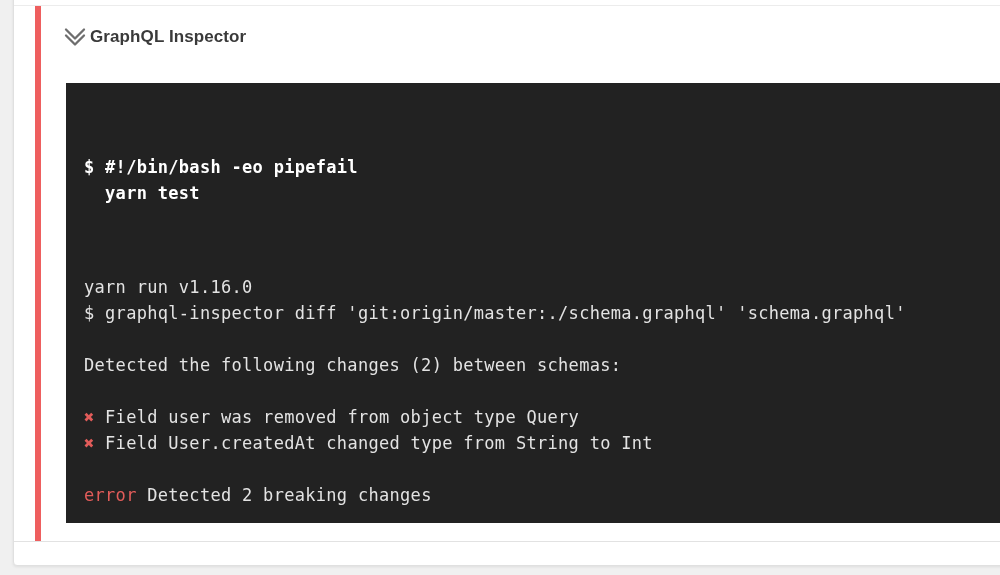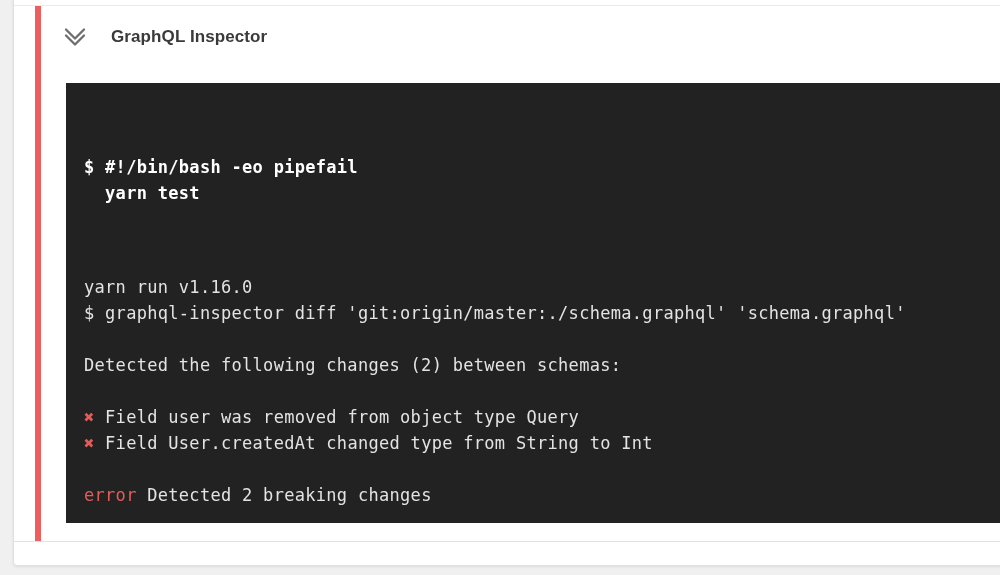--- a/index.html
+++ b/index.html
@@ -25,21 +25,21 @@
     background:#ffffff;
   }
   .stripe {
     position:absolute;
     left:21px; top:0; bottom:0; width:6px;
     background:var(--stripe-color,#ee5e5e);
   }
   .step-header {
     position:absolute;
     left:48px; top:18px;
-    display:flex; align-items:center; gap:23px;
+    display:flex; align-items:center; gap:2px;
     cursor:pointer;
   }
   .chev-icon { width:26px; height:26px; display:block; }
   .step-title {
     font-size:17px; font-weight:bold; color:#3a3a3a;
     line-height:26px; letter-spacing:0.1px;
   }
   .terminal {
     position:absolute;
     left:52px; right:0; top:77px; height:440px;

